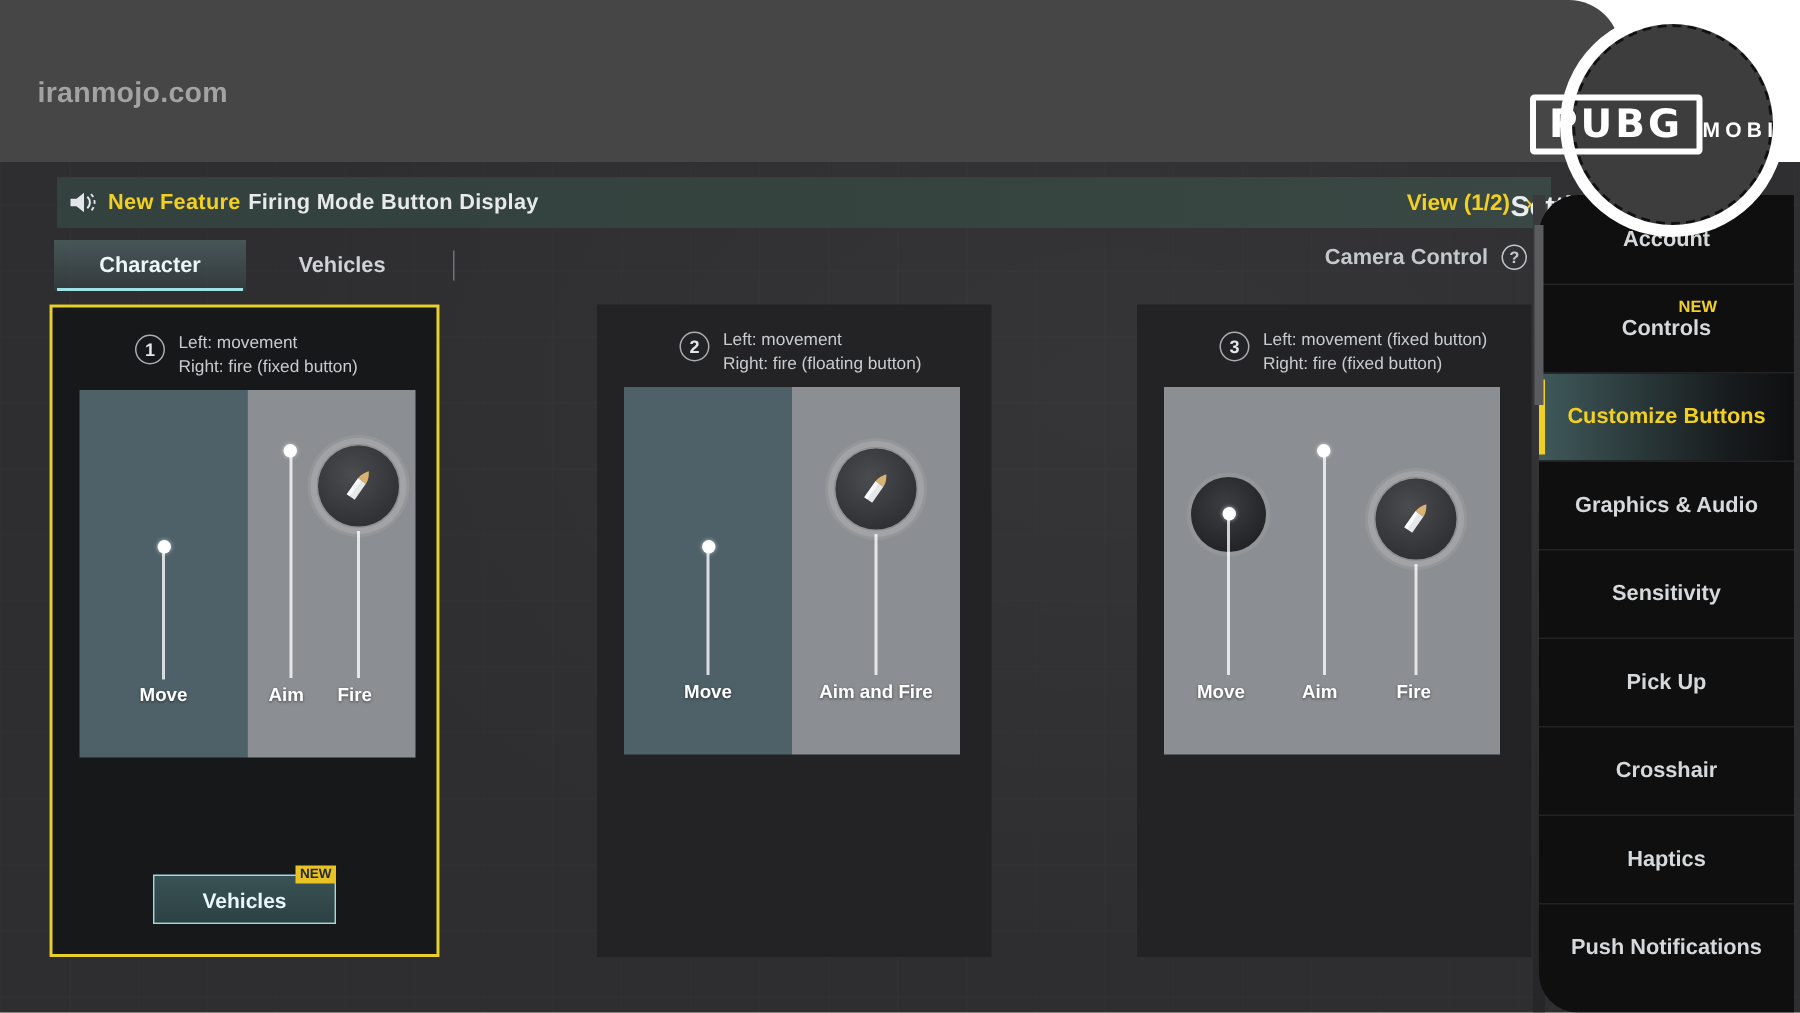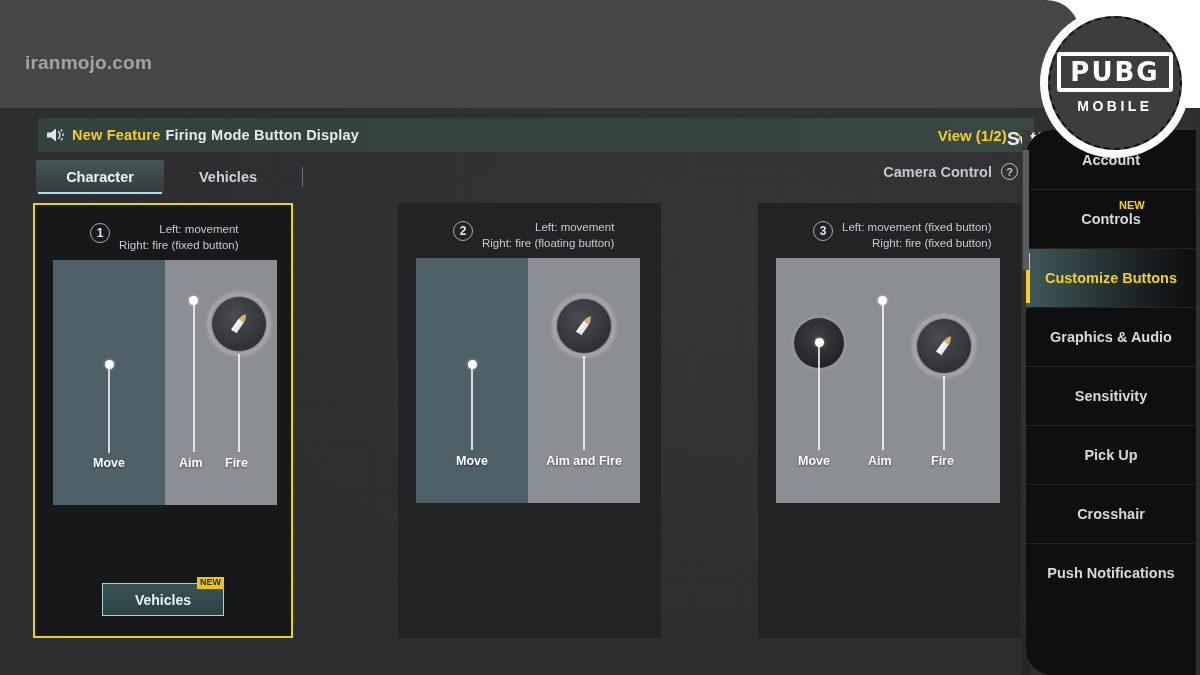--- a/index.html
+++ b/index.html
@@ -24,21 +24,21 @@
   
   .pubg-badge {
     position:absolute; left:1040px; top:8px; width:150px; height:150px;
     border-radius:50%; background:#ffffff;
     display:flex; align-items:center; justify-content:center;
     z-index:40;
   }
   .pubg-disc {
     width:134px; height:134px; border-radius:50%;
     background:#3d3d3d; border:2px dashed #111;
-    display:flex; flex-direction:column; align-items:center; justify-content:center;
+    display:flex; align-items:center; justify-content:center;
   }
   .pubg-word {
     border:4px solid #fff; border-radius:3px;
     padding:3px 9px; color:#fff;
     font-size:26px; font-weight:bold; letter-spacing:2px;
     line-height:1; font-family:"DejaVu Sans", sans-serif;
   }
   .pubg-mobile {
     margin-top:6px; color:#fff; font-size:14px;
     font-weight:bold; letter-spacing:3.5px;
@@ -117,21 +117,21 @@
   .card.c3 { left:725px; }
 
   .card-head { display:flex; align-items:flex-start; gap:9px; padding:17px 0 0 55px; }
   .badge-num {
     width:20px; height:20px; border-radius:50%;
     border:1.6px solid #a9adb0; color:#e3e6e8;
     font-size:12px; font-weight:bold; flex:none;
     display:flex; align-items:center; justify-content:center;
     margin-top:1px;
   }
-  .card-desc { font-size:11.5px; line-height:1.38; color:#c8ccce; white-space:nowrap;text-align:right; }
+  .card-desc { font-size:11.5px; line-height:1.38; color:#c8ccce; white-space:nowrap; }
 
   
   .preview {
     position:absolute; left:18px; top:55px;
     width:225px; height:245px; display:flex;
   }
   .card.c1 .preview { left:18px; width:224px; }
   .card.c2 .preview { left:18px; width:224px; }
   .card.c3 .preview { left:18px; width:224px; }
 
@@ -367,20 +367,21 @@
     <div class="s-item">Account</div>
     <div class="s-item">
       <span>Controls</span>
       <span class="s-new">NEW</span>
     </div>
     <div class="s-item active">Customize Buttons</div>
     <div class="s-item">Graphics &amp; Audio</div>
     <div class="s-item">Sensitivity</div>
     <div class="s-item">Pick Up</div>
     <div class="s-item">Crosshair</div>
+    <div class="s-item">Haptics</div>
     <div class="s-item">Push Notifications</div>
   </div>
 
   <div class="pubg-badge">
     <div class="pubg-disc">
       <div class="pubg-word">PUBG</div>
       <div class="pubg-mobile">MOBILE</div>
     </div>
   </div>
 

